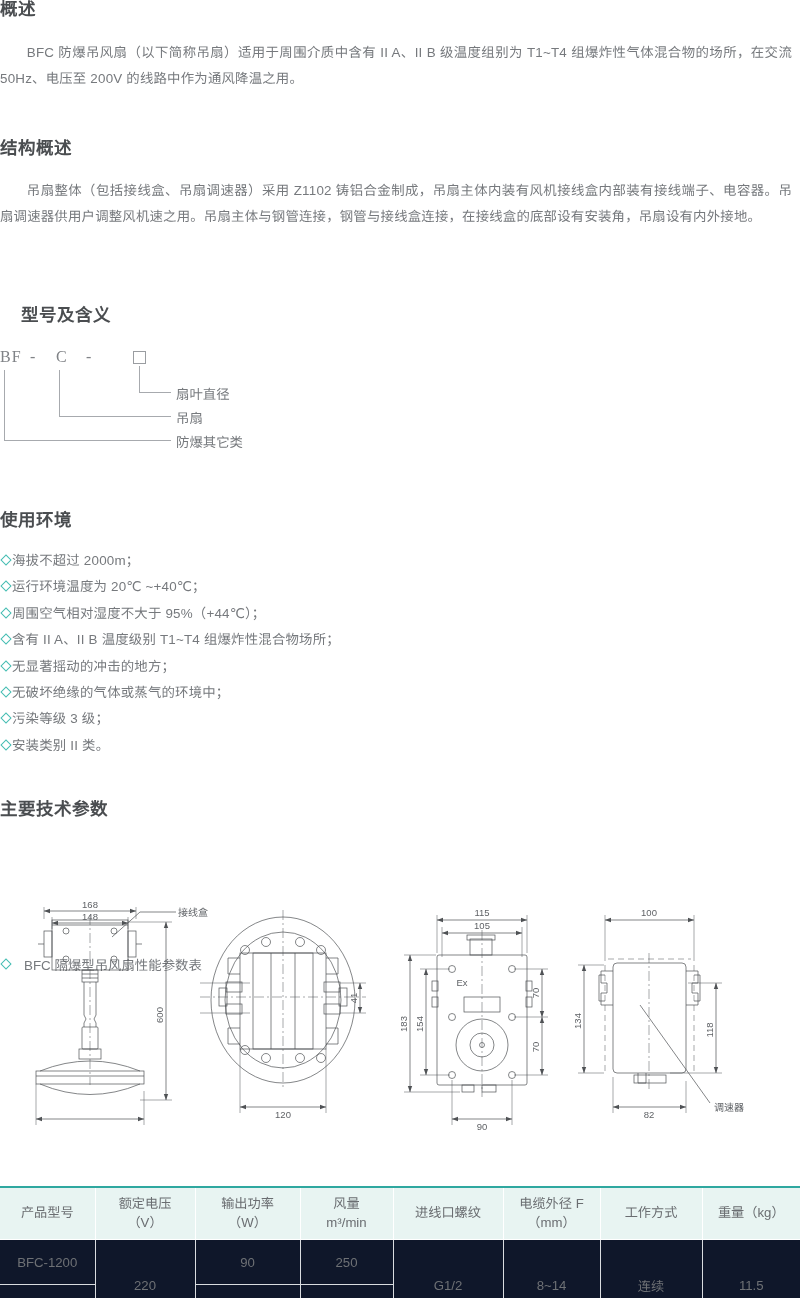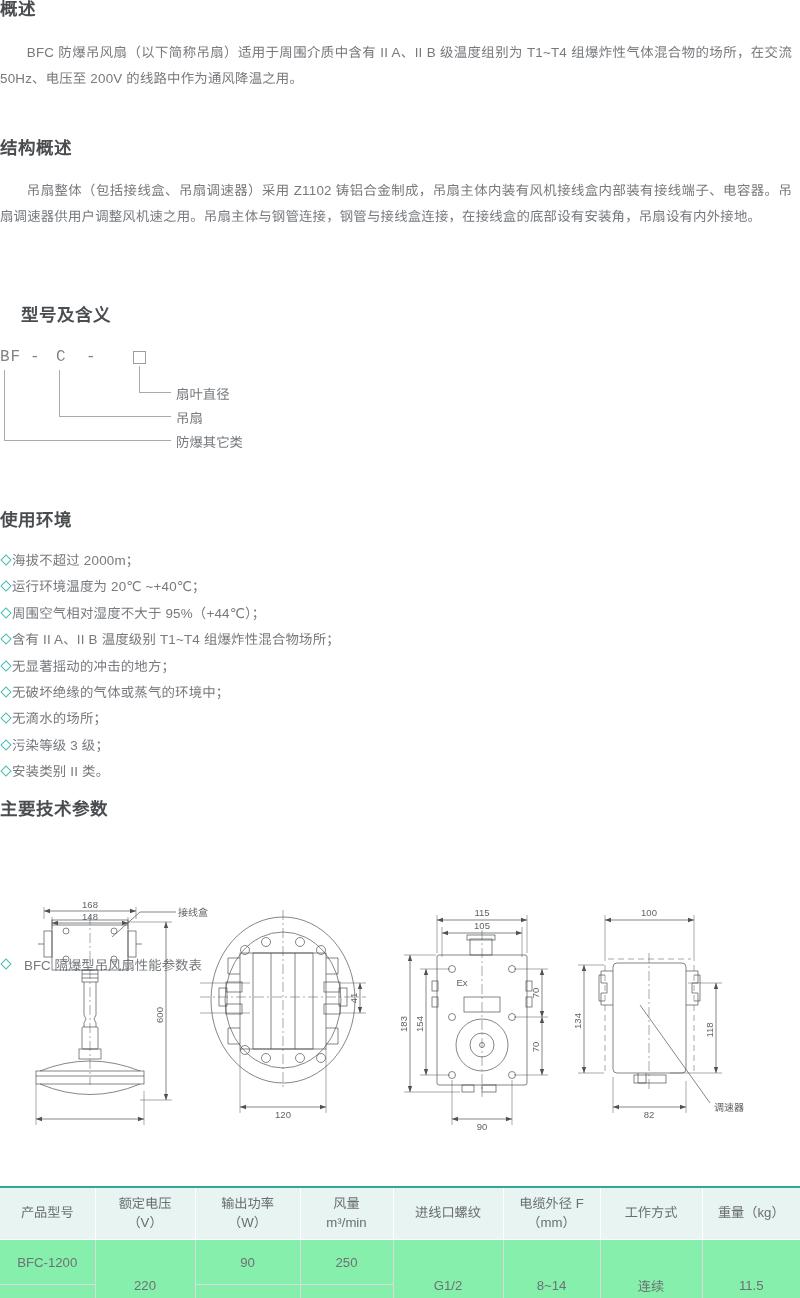--- a/index.html
+++ b/index.html
@@ -95,21 +95,21 @@
     color: #76797d;
   }
   .sub-item .diamond { top: 5px; }
 
   
   .model-fig { position: relative; width: 420px; height: 110px; }
   .model-fig .mchar {
     position: absolute;
     font-size: 16px;
     color: #808387;
-    font-family: Liberation Mono, monospace;
+    font-family: Liberation Serif, serif;
     letter-spacing: 1px;
   }
   .model-fig .mbox {
     position: absolute;
     width: 13px;
     height: 13px;
     border: 1px solid #9a9da1;
     box-sizing: border-box;
   }
   .model-fig .mlabel {
@@ -139,21 +139,21 @@
     vertical-align: middle;
     border-left: 1px solid #ffffff;
   }
   table.params thead th:first-child { border-left: none; }
   table.params tbody td {
     border: 1px solid #d9dcdf;
     padding: 9px 16px;
     text-align: center;
     vertical-align: middle;
     height: 26px;
-    background: #86efac;
+    background: #0f172a;
   }
   table.params tbody tr:last-child td { border-bottom: 2px solid #2fa8a0; }
   table.params tbody td:first-child { border-left: none; }
   table.params tbody td:last-child { border-right: none; }
 
   
   #drawings svg { display: block; }
   .dim-text {
     font-family: "Liberation Sans", sans-serif;
     font-size: 9.5px;
@@ -201,21 +201,20 @@
 
   <h2 class="section-title blk" id="env-title">使用环境</h2>
 
   <ul class="env-list blk" id="env-list">
     <li><span class="diamond"></span><span>海拔不超过 2000m；</span></li>
     <li><span class="diamond"></span><span>运行环境温度为 20℃ ~+40℃；</span></li>
     <li><span class="diamond"></span><span>周围空气相对湿度不大于 95%（+44℃）；</span></li>
     <li><span class="diamond"></span><span>含有 II A、II B 温度级别 T1~T4 组爆炸性混合物场所；</span></li>
     <li><span class="diamond"></span><span>无显著摇动的冲击的地方；</span></li>
     <li><span class="diamond"></span><span>无破坏绝缘的气体或蒸气的环境中；</span></li>
-    <li><span class="diamond"></span><span>无滴水的场所；</span></li>
     <li><span class="diamond"></span><span>污染等级 3 级；</span></li>
     <li><span class="diamond"></span><span>安装类别 II 类。</span></li>
   </ul>
 
   <h2 class="section-title blk" id="params-title">主要技术参数</h2>
 
   <div class="blk sub-item" id="params-sub">
     <span class="diamond"></span>
     <span>BFC 隔爆型吊风扇性能参数表</span>
   </div>

